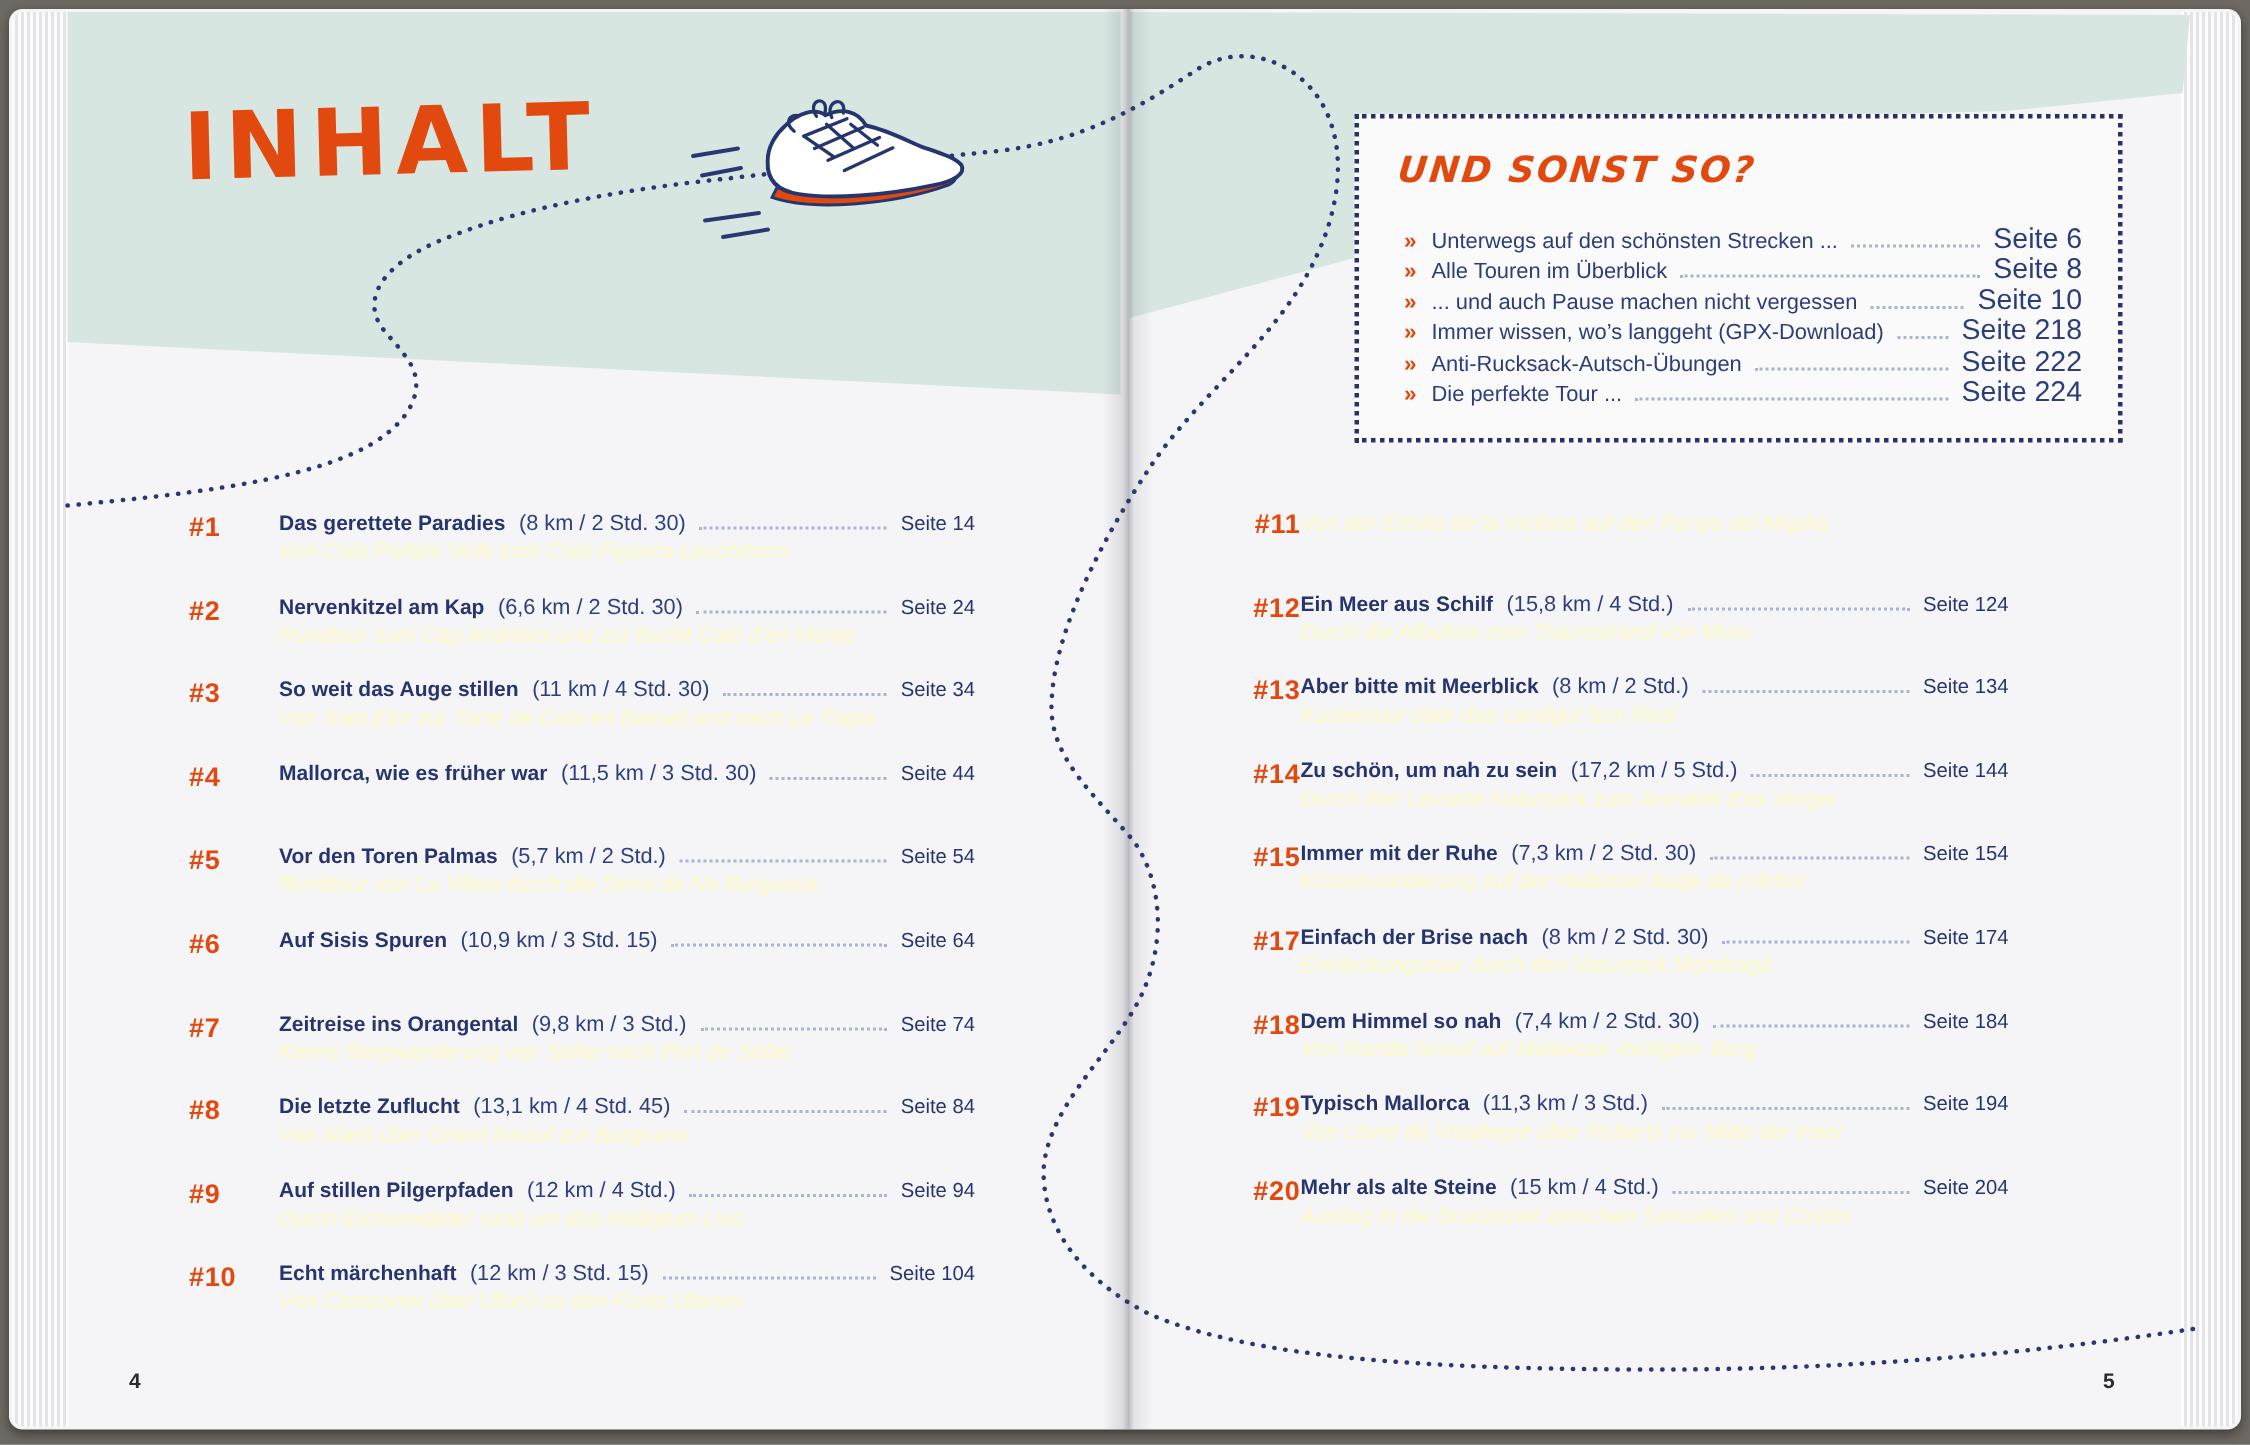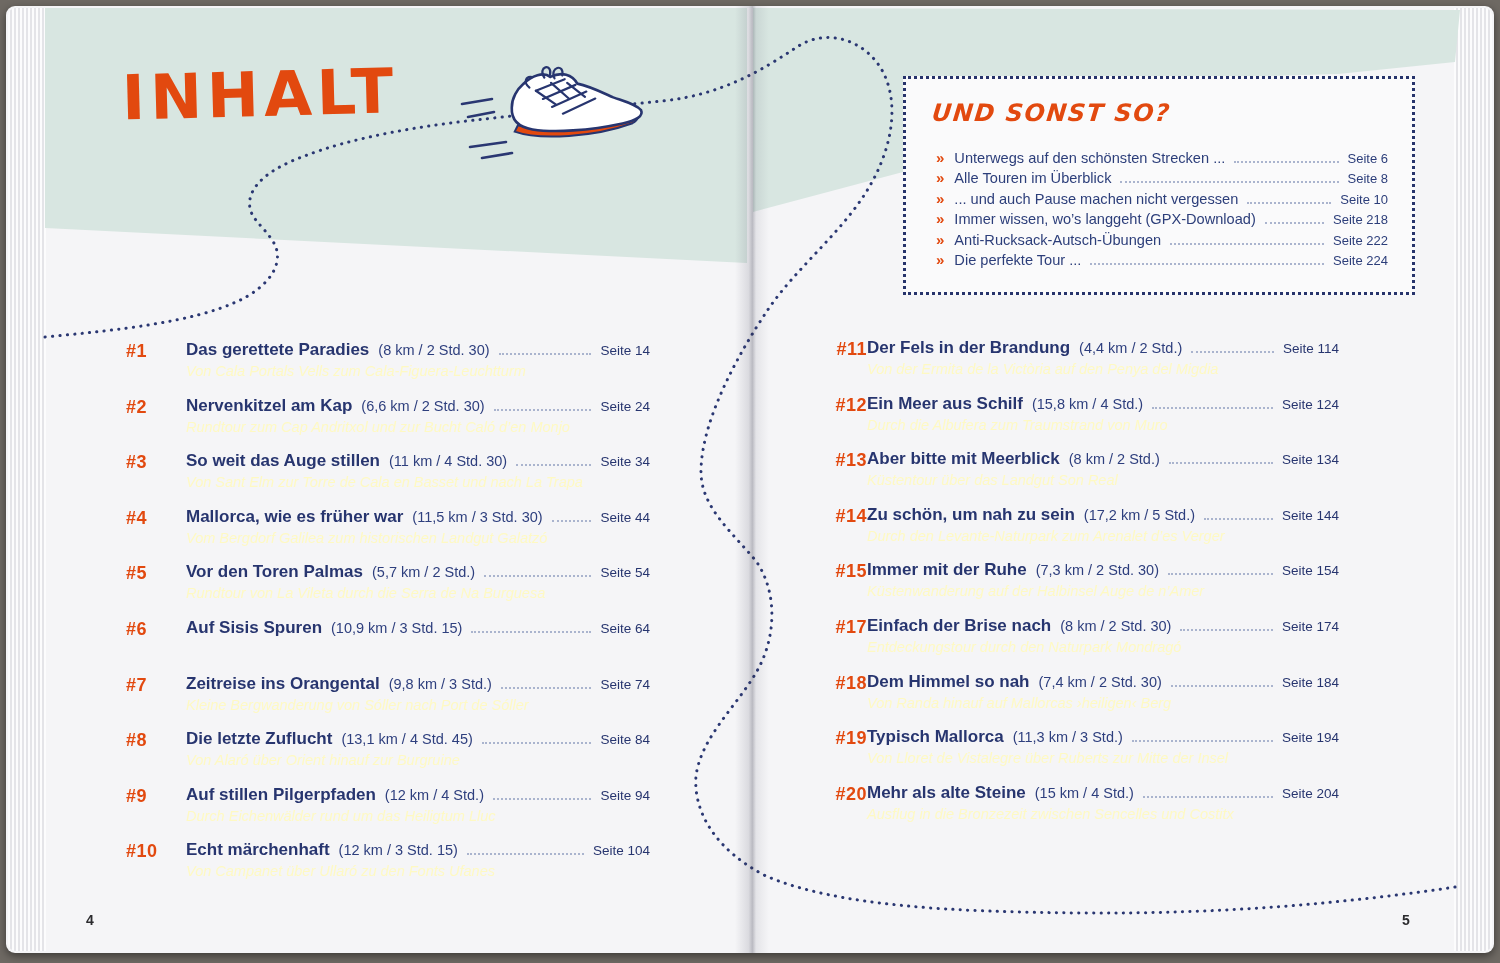--- a/index.html
+++ b/index.html
@@ -21,37 +21,37 @@
 
   
   .entries{position:absolute;z-index:2;}
   .entries.left-col{left:126px;top:340px;width:524px;}
   .entries.right-col{left:812px;top:338px;width:527px;}
   .entry{height:55.6px;display:flex;align-items:flex-start;}
   .entry .num{width:60px;flex:0 0 60px;font-weight:bold;font-size:18px;color:#e2490f;padding-top:1px;letter-spacing:.5px;}
   .entries.right-col .entry .num{width:55px;flex:0 0 55px;text-align:right;}
   .entry .body{flex:1;min-width:0;}
   .entry .line1{display:flex;align-items:baseline;white-space:nowrap;}
-  .entry .title{font-weight:bold;font-size:17px;color:#27356f;}
+  .entry .title{font-weight:bold;font-size:14px;color:#27356f;}
   .entry .meta{font-size:14.5px;color:#2e3f7e;margin-left:9px;}
   .leader{flex:1;border-bottom:2px dotted #aab4ce;margin:0 9px 4px 9px;min-width:12px;}
   .entry .page{font-size:13.5px;color:#27356f;font-weight:500;}
   .entry .sub{font-style:italic;font-size:14.5px;color:#fef9c3;margin-top:3px;}
 
   
   .sonst-box{position:absolute;left:903px;top:76px;width:512px;height:219px;z-index:3;
              background:#fafafb;border:3px dotted #26336b;box-sizing:border-box;}
   .sonst-heading{position:absolute;left:26px;top:20px;color:#e2490f;
                  font-weight:900;font-style:italic;font-size:24px;letter-spacing:1.5px;
                  font-family:"DejaVu Sans",sans-serif;transform:skewX(-6deg);}
   .sonst-items{position:absolute;left:30px;right:24px;top:70px;}
   .sonst-row{display:flex;align-items:baseline;height:20.4px;white-space:nowrap;}
   .sonst-row .chev{color:#e2490f;font-weight:bold;font-size:15px;margin-right:10px;}
   .sonst-row .lbl{font-weight:normal;font-size:14.6px;color:#2c3e7a;}
-  .sonst-row .pg{font-size:13px;color:#2c3e7a;}
+  .sonst-row .pg{font-size:19px;color:#2c3e7a;}
 
   .pagenum{position:absolute;z-index:2;font-size:14px;font-weight:bold;color:#2b2b2e;}
   .pagenum.p4{left:86px;top:912px;}
   .pagenum.p5{left:1402px;top:912px;}
 </style>
 </head>
 <body>
 
 <div class="stage">
   <div class="book"></div>
@@ -145,21 +145,20 @@
 
       <div class="entry">
         <div class="num">#4</div>
         <div class="body">
           <div class="line1">
             <span class="title">Mallorca, wie es früher war</span>
             <span class="meta">(11,5 km / 3 Std. 30)</span>
             <span class="leader"></span>
             <span class="page">Seite 44</span>
           </div>
-          <div class="sub">Vom Bergdorf Galilea zum historischen Landgut Galatzó</div>
         </div>
       </div>
 
       <div class="entry">
         <div class="num">#5</div>
         <div class="body">
           <div class="line1">
             <span class="title">Vor den Toren Palmas</span>
             <span class="meta">(5,7 km / 2 Std.)</span>
             <span class="leader"></span>
@@ -281,26 +280,20 @@
           <span class="pg">Seite 224</span>
         </div>
       </div>
   </div>
 
   <div class="entries right-col">
 
       <div class="entry">
         <div class="num">#11</div>
         <div class="body">
-          <div class="line1">
-            <span class="title">Der Fels in der Brandung</span>
-            <span class="meta">(4,4 km / 2 Std.)</span>
-            <span class="leader"></span>
-            <span class="page">Seite 114</span>
-          </div>
           <div class="sub">Von der Ermita de la Victòria auf den Penya del Migdia</div>
         </div>
       </div>
 
       <div class="entry">
         <div class="num">#12</div>
         <div class="body">
           <div class="line1">
             <span class="title">Ein Meer aus Schilf</span>
             <span class="meta">(15,8 km / 4 Std.)</span>

